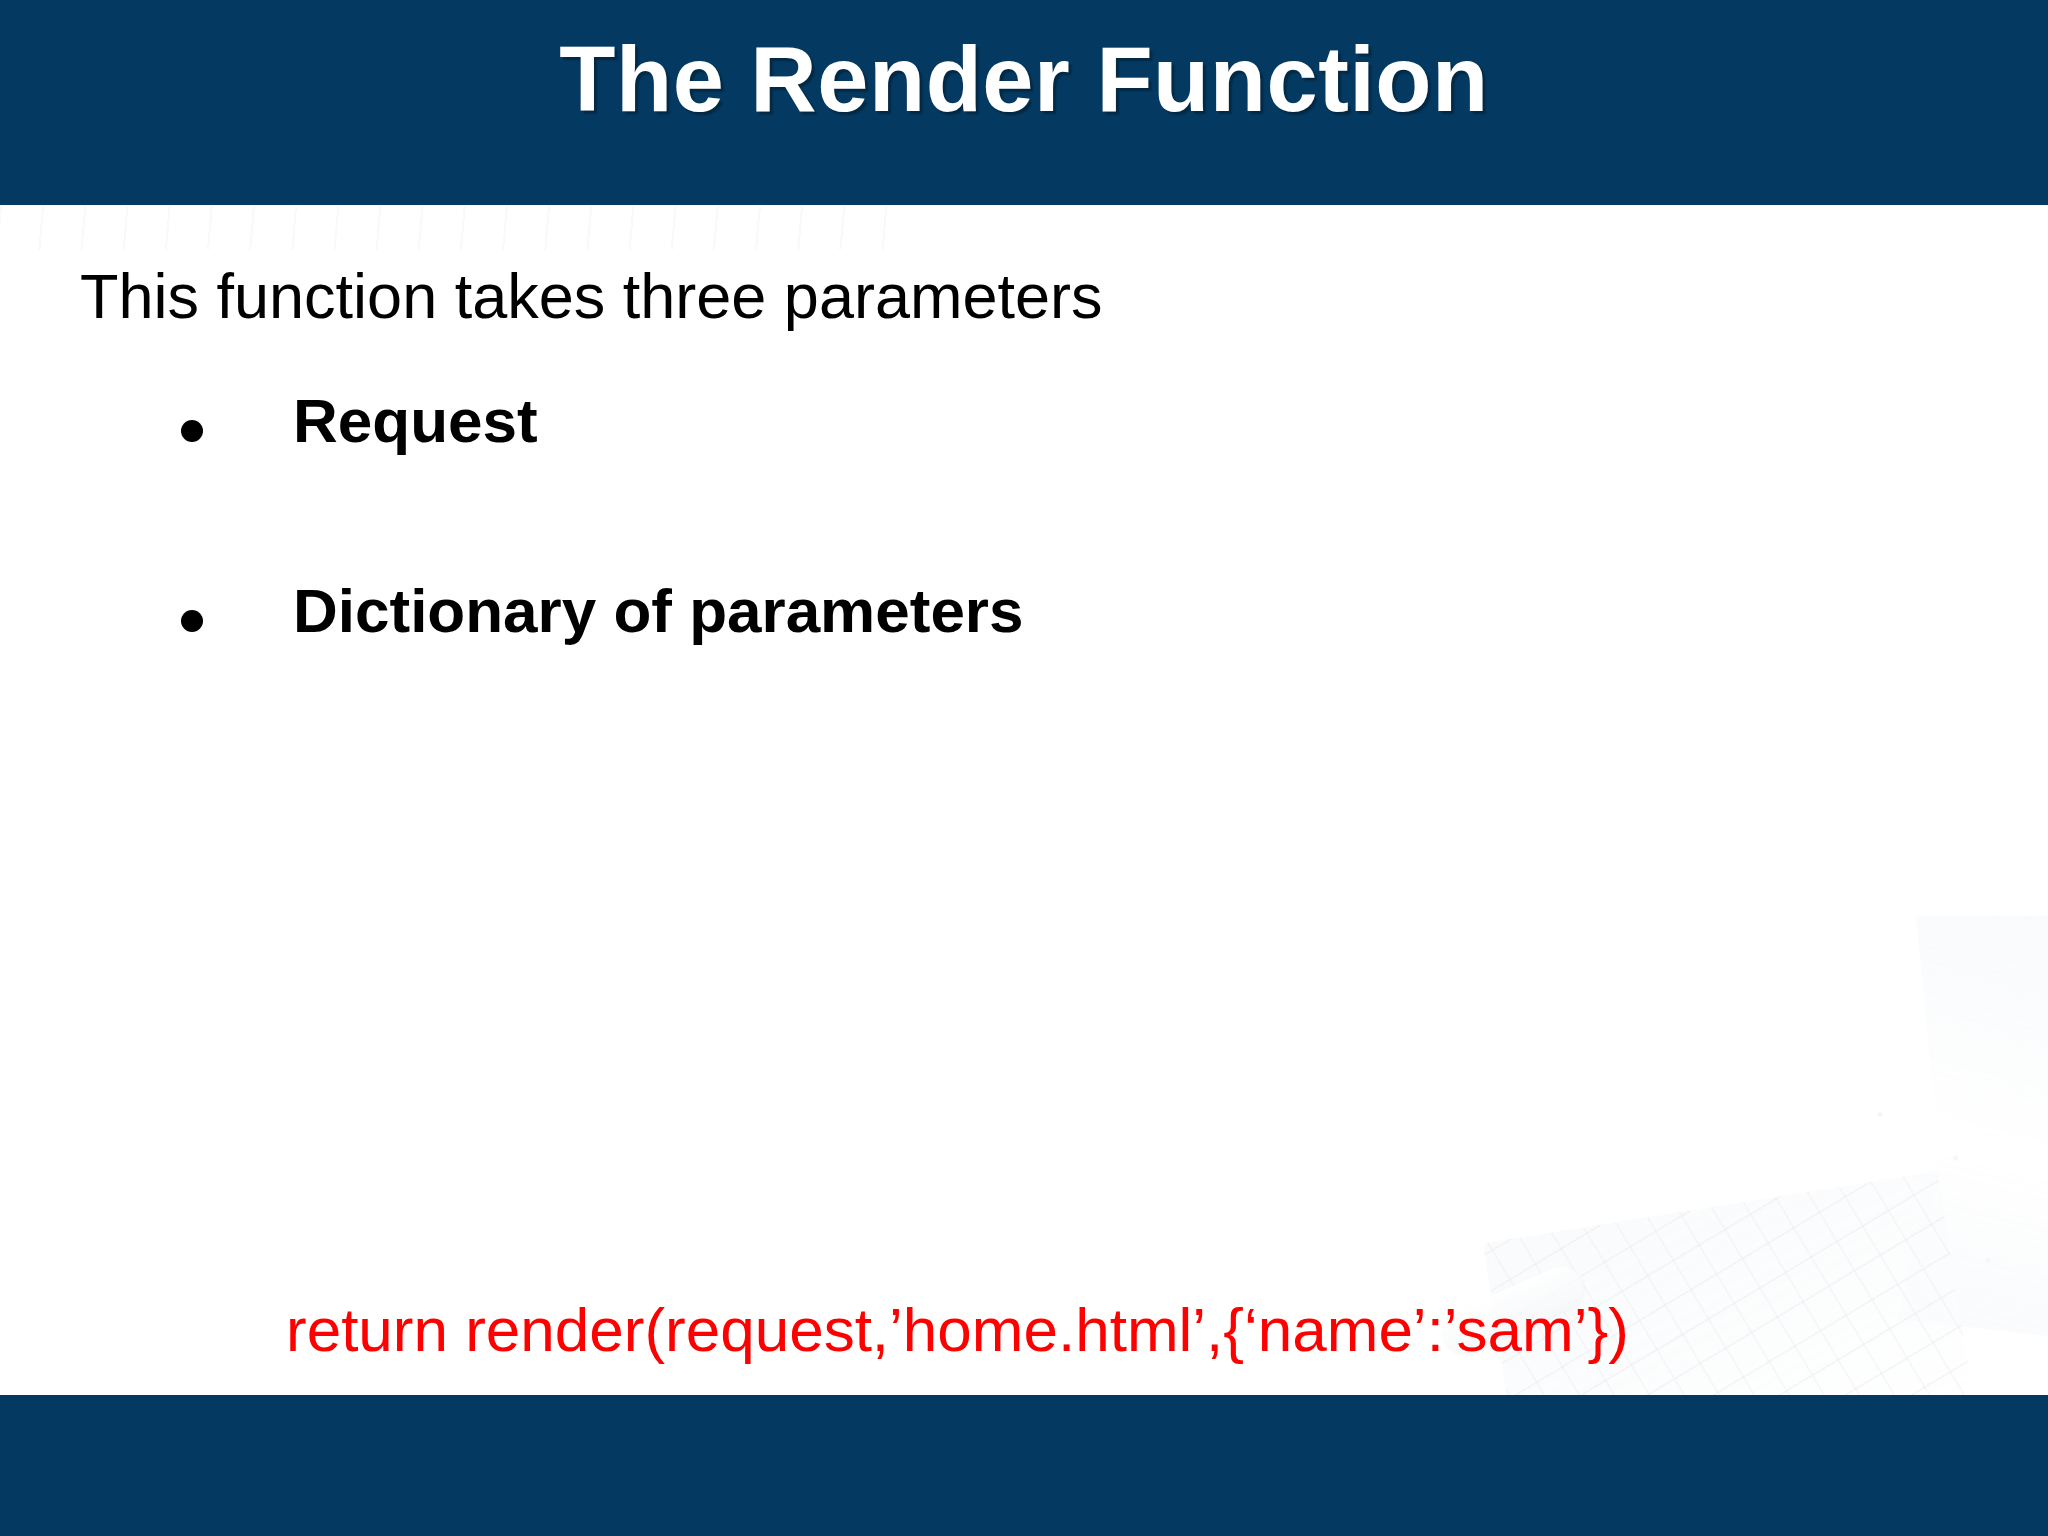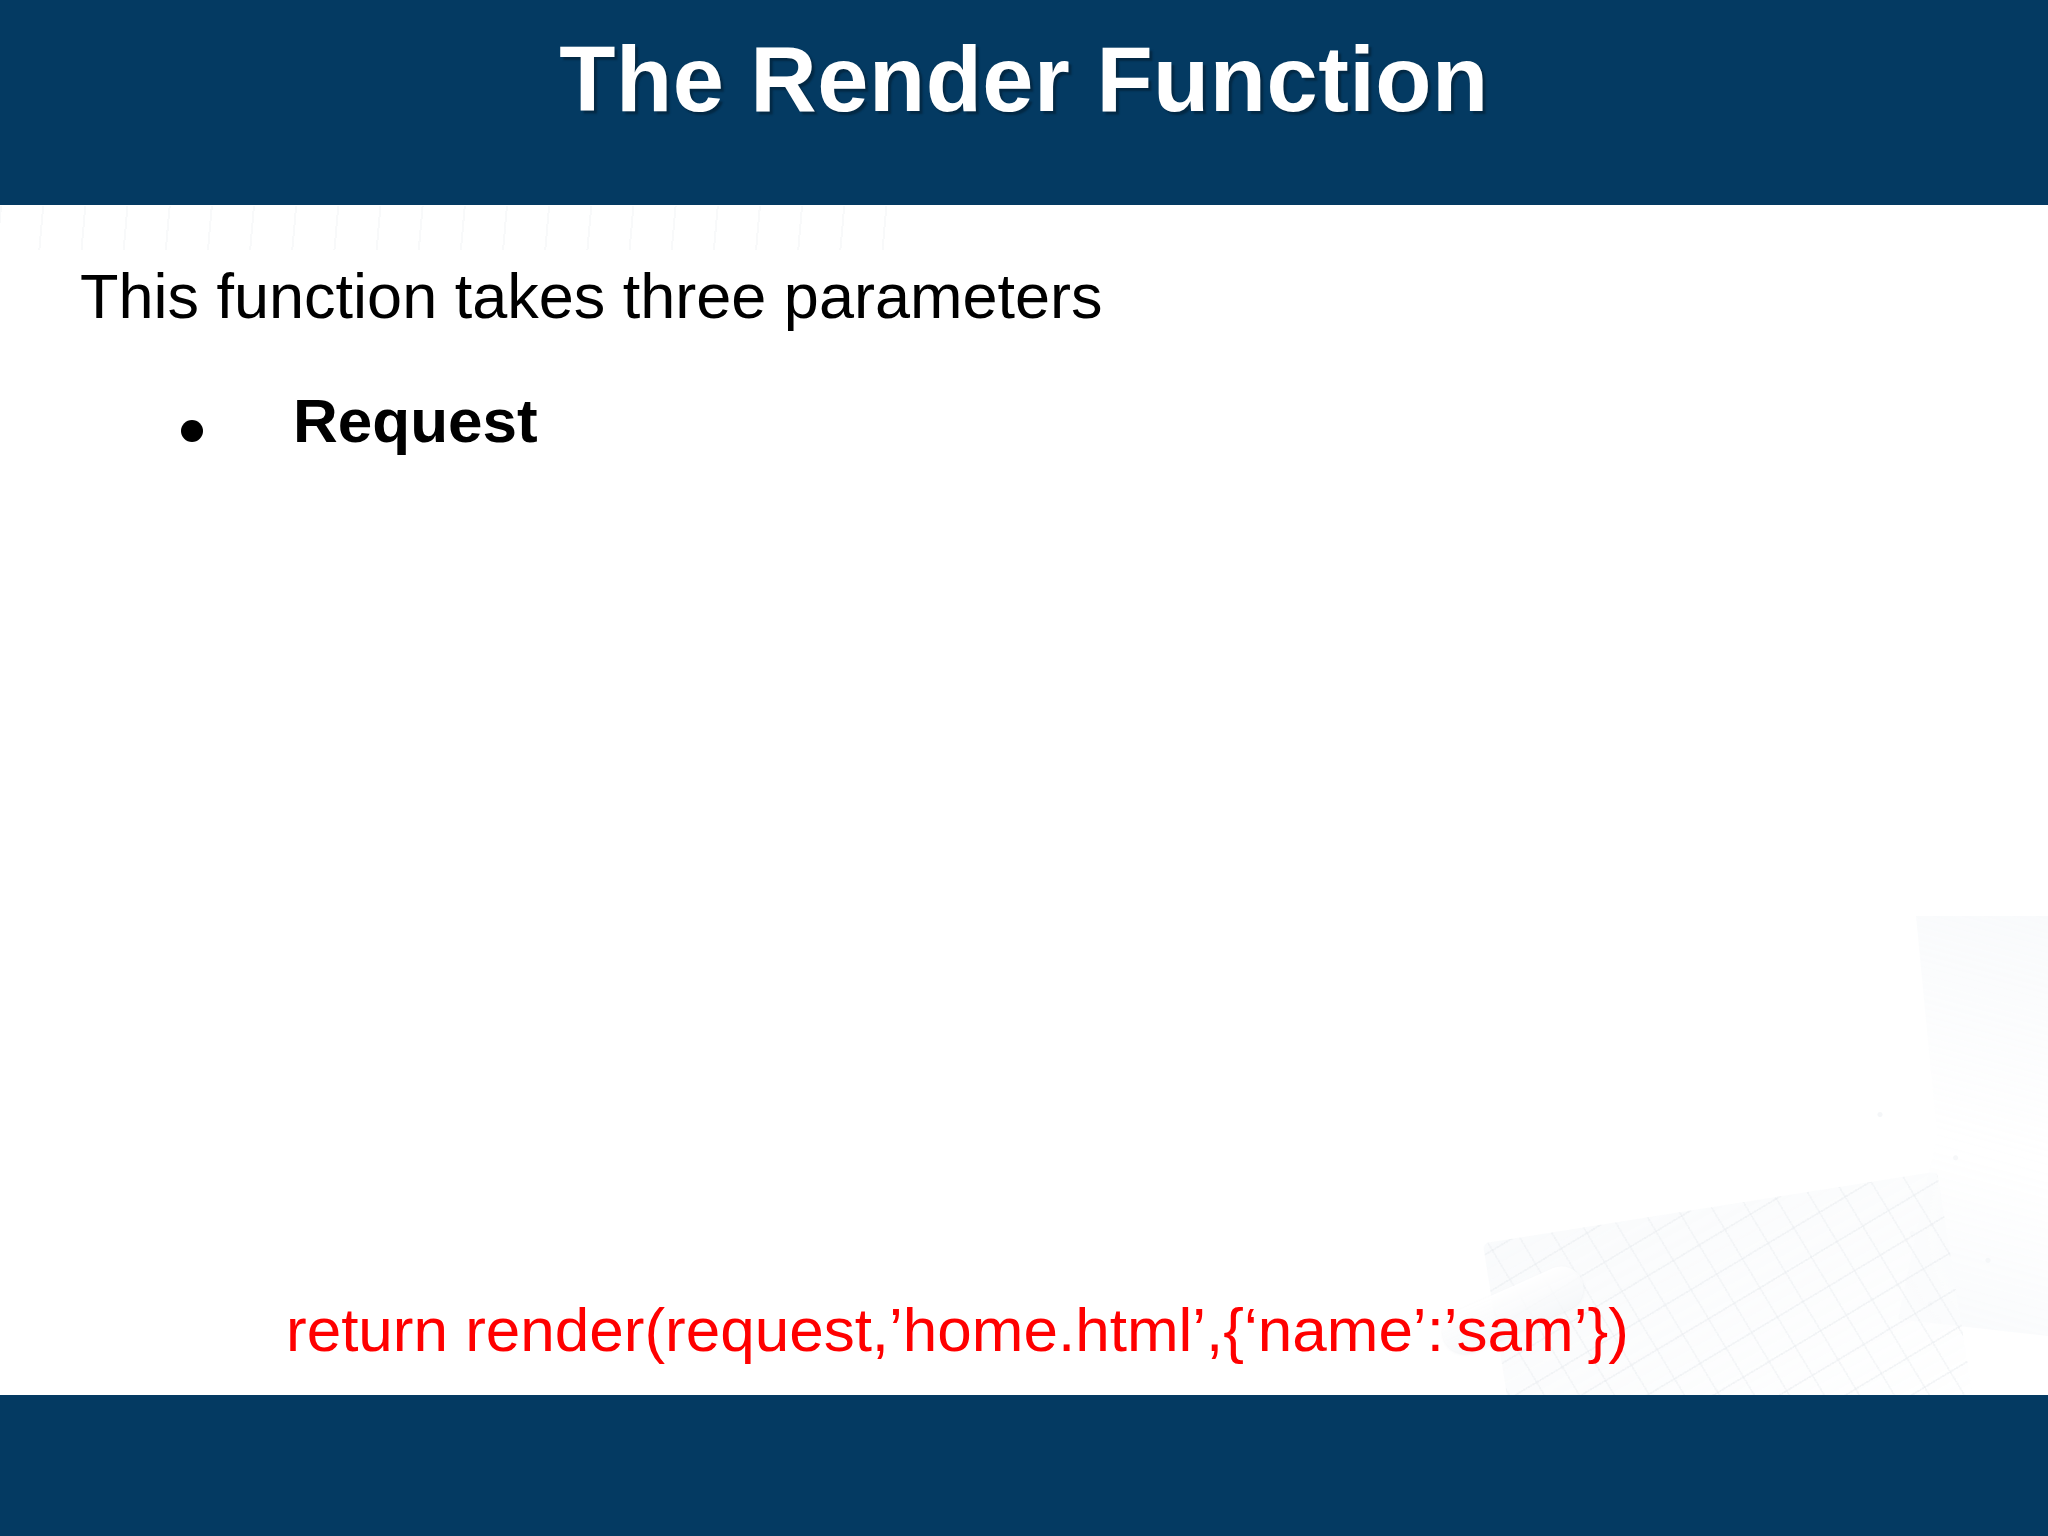--- a/index.html
+++ b/index.html
@@ -231,20 +231,24 @@
 
   <div id="body-area">
 
     <div id="intro-line">This function takes three parameters</div>
 
     <ul id="bullet-list">
       <li>
         <span class="bullet-dot"></span>
         <span class="bullet-text">Request</span>
       </li>
+      <li>
+        <span class="bullet-dot"></span>
+        <span class="bullet-text">Dictionary of parameters</span>
+      </li>
     </ul>
 
     <div id="code-block">
       <span class="code-line-2">return render(request,’home.html’,{‘name’:’sam’})</span>
     </div>
 
   </div>
 
   <div id="footer-band"></div>
 

